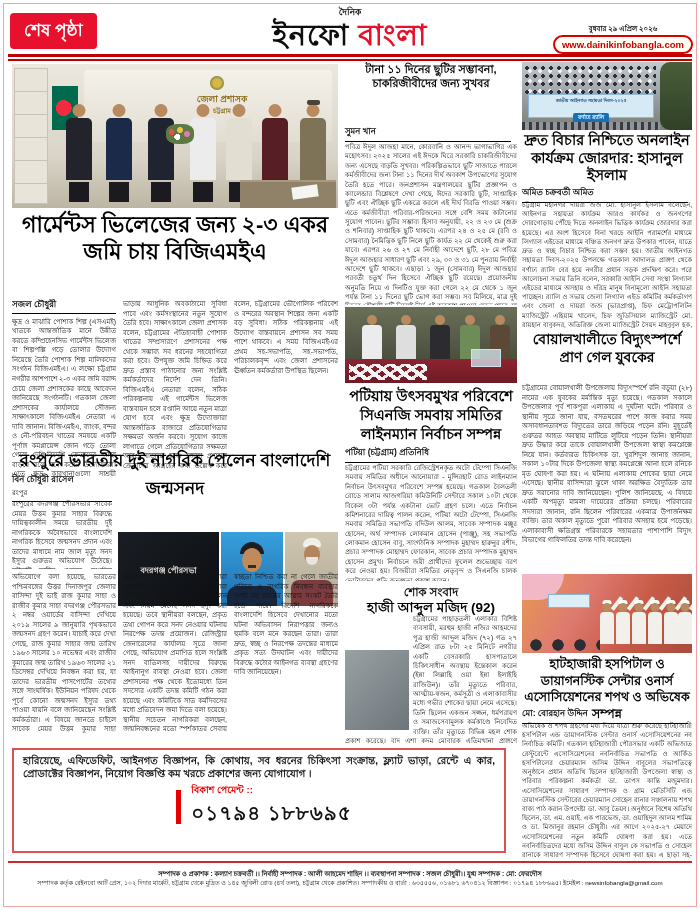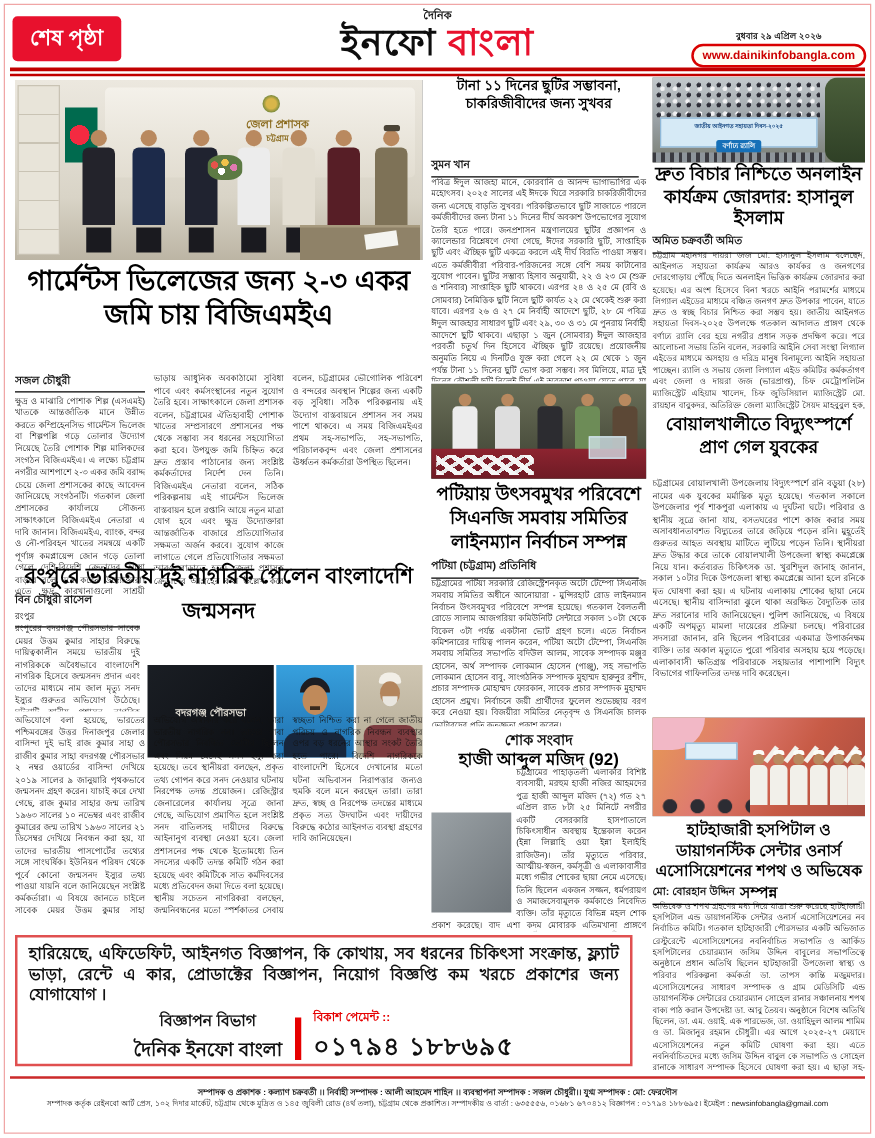--- a/index.html
+++ b/index.html
@@ -173,21 +173,21 @@
   .by-electro { left:522px; top:369px; width:166px; }
   .b-electro { left:522px; top:383px; width:170px; height:189px; font-size:6.8px; }
   .h-hath { left:522px; top:656px; width:170px; font-size:12.5px; line-height:1.32; }
   .by-hath { left:522px; top:707px; width:166px; }
   .b-hath { left:522px; top:721px; width:170px; height:137px; font-size:6.6px; }
 
   
   .adbox { left:12px; top:748px; width:494px; height:105px; border:2px solid #e05050;
            background:#fff; padding:4px 9px; overflow:hidden; }
   .ad-h { font-size:15.5px; font-weight:bold; color:#e60000; }
-  .ad-b { font-size:13px; font-weight:bold; line-height:1.28; text-align:justify; margin-top:1px; }
+  .ad-b { font-size:10px; font-weight:bold; line-height:1.28; text-align:justify; margin-top:1px; }
   .ad-row { display:flex; align-items:center; justify-content:center; margin-top:2px; }
   .ad-dept { text-align:center; }
   .ad-d1 { font-size:12.5px; font-weight:bold; }
   .ad-d2 { font-size:15px; font-weight:bold; }
   .ad-div { width:5px; height:34px; background:#e60000; margin:0 10px; }
   .ad-pay { text-align:left; }
   .ad-p1 { font-size:9.5px; font-weight:bold; color:#e60000; }
   .ad-p2 { font-size:20px; font-weight:bold; letter-spacing:1px; }
 
   
@@ -292,24 +292,20 @@
       <div class="cm-beard"></div>
       <div class="cm-body"></div>
     </div>
   </div>
 
   <div class="abs bodytxt cols3 art-rangpur">অভিযোগে বলা হয়েছে, ভারতের পশ্চিমবঙ্গের উত্তর দিনাজপুর জেলার বাসিন্দা দুই ভাই রাজ কুমার সাহা ও রাজীব কুমার সাহা বদরগঞ্জ পৌরসভার ২ নম্বর ওয়ার্ডের বাসিন্দা দেখিয়ে ২০১৯ সালের ৯ জানুয়ারি পৃথকভাবে জন্মসনদ গ্রহণ করেন। যাচাই করে দেখা গেছে, রাজ কুমার সাহার জন্ম তারিখ ১৯৬৩ সালের ১০ নভেম্বর এবং রাজীব কুমারের জন্ম তারিখ ১৯৬৩ সালের ২১ ডিসেম্বর দেখিয়ে নিবন্ধন করা হয়, যা তাদের ভারতীয় পাসপোর্টের তথ্যের সঙ্গে সাংঘর্ষিক। ইউনিয়ন পরিষদ থেকে পূর্বে কোনো জন্মসনদ ইস্যুর তথ্য পাওয়া যায়নি বলে জানিয়েছেন সংশ্লিষ্ট কর্মকর্তারা। এ বিষয়ে জানতে চাইলে সাবেক মেয়র উত্তম কুমার সাহা অভিযোগ অস্বীকার করে বলেন, তারা ভারতীয় নাগরিক নন। তাদের বাবা পৌরসভার নিবন্ধিত ভোটার ছিলেন এবং নিয়ম মেনেই সনদ ইস্যু করা হয়েছে। তবে স্থানীয়রা বলছেন, প্রকৃত তথ্য গোপন করে সনদ নেওয়ার ঘটনায় নিরপেক্ষ তদন্ত প্রয়োজন। রেজিস্ট্রার জেনারেলের কার্যালয় সূত্রে জানা গেছে, অভিযোগ প্রমাণিত হলে সংশ্লিষ্ট সনদ বাতিলসহ দায়ীদের বিরুদ্ধে আইনানুগ ব্যবস্থা নেওয়া হবে। জেলা প্রশাসনের পক্ষ থেকে ইতোমধ্যে তিন সদস্যের একটি তদন্ত কমিটি গঠন করা হয়েছে এবং কমিটিকে সাত কর্মদিবসের মধ্যে প্রতিবেদন জমা দিতে বলা হয়েছে। স্থানীয় সচেতন নাগরিকরা বলছেন, জন্মনিবন্ধনের মতো স্পর্শকাতর সেবায় স্বচ্ছতা নিশ্চিত করা না গেলে জাতীয় পরিচয় ও নাগরিক নিবন্ধন ব্যবস্থার ওপর বড় ধরনের আস্থার সংকট তৈরি হতে পারে। বিদেশি নাগরিককে বাংলাদেশি হিসেবে দেখানোর মতো ঘটনা অভিবাসন নিরাপত্তার জন্যও হুমকি বলে মনে করছেন তারা। তারা দ্রুত, স্বচ্ছ ও নিরপেক্ষ তদন্তের মাধ্যমে প্রকৃত সত্য উদঘাটন এবং দায়ীদের বিরুদ্ধে কঠোর আইনগত ব্যবস্থা গ্রহণের দাবি জানিয়েছেন।</div>
 
   <div class="abs adbox">
     <div class="ad-b">হারিয়েছে, এফিডেফিট, আইনগত বিজ্ঞাপন, কি কোথায়, সব ধরনের চিকিৎসা সংক্রান্ত, ফ্ল্যাট ভাড়া, রেন্টে এ কার, প্রোডাক্টের বিজ্ঞাপন, নিয়োগ বিজ্ঞপ্তি কম খরচে প্রকাশের জন্য যোগাযোগ ।</div>
     <div class="ad-row">
-      <div class="ad-dept">
-        <div class="ad-d1">বিজ্ঞাপন বিভাগ</div>
-        <div class="ad-d2">দৈনিক ইনফো বাংলা</div>
-      </div>
       <div class="ad-div"></div>
       <div class="ad-pay">
         <div class="ad-p1">বিকাশ পেমেন্ট ::</div>
         <div class="ad-p2">০১৭৯৪ ১৮৮৬৯৫</div>
       </div>
     </div>
   </div>
 
   <div class="abs hl h-holiday">টানা ১১ দিনের ছুটির সম্ভাবনা, চাকরিজীবীদের জন্য সুখবর</div>
   <div class="abs byline by-holiday">সুমন খান</div>

